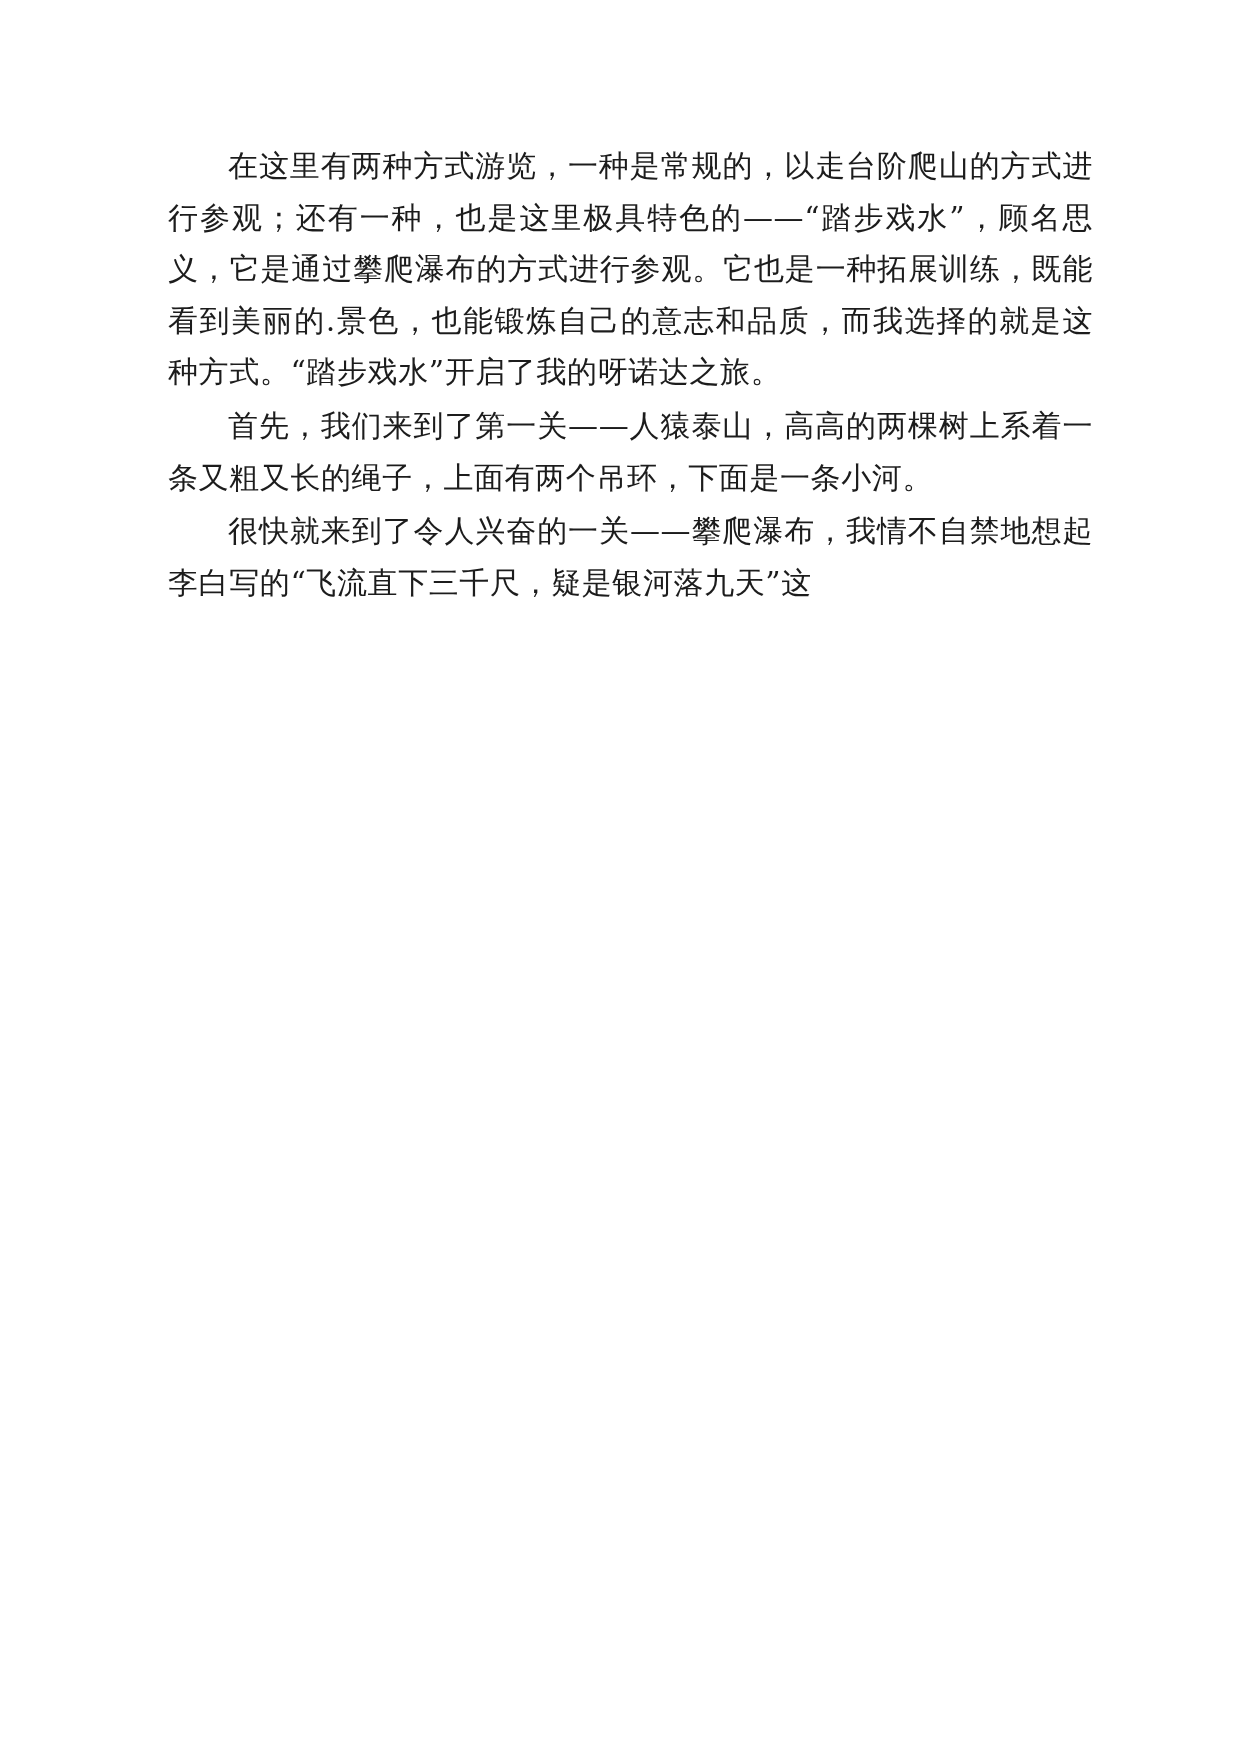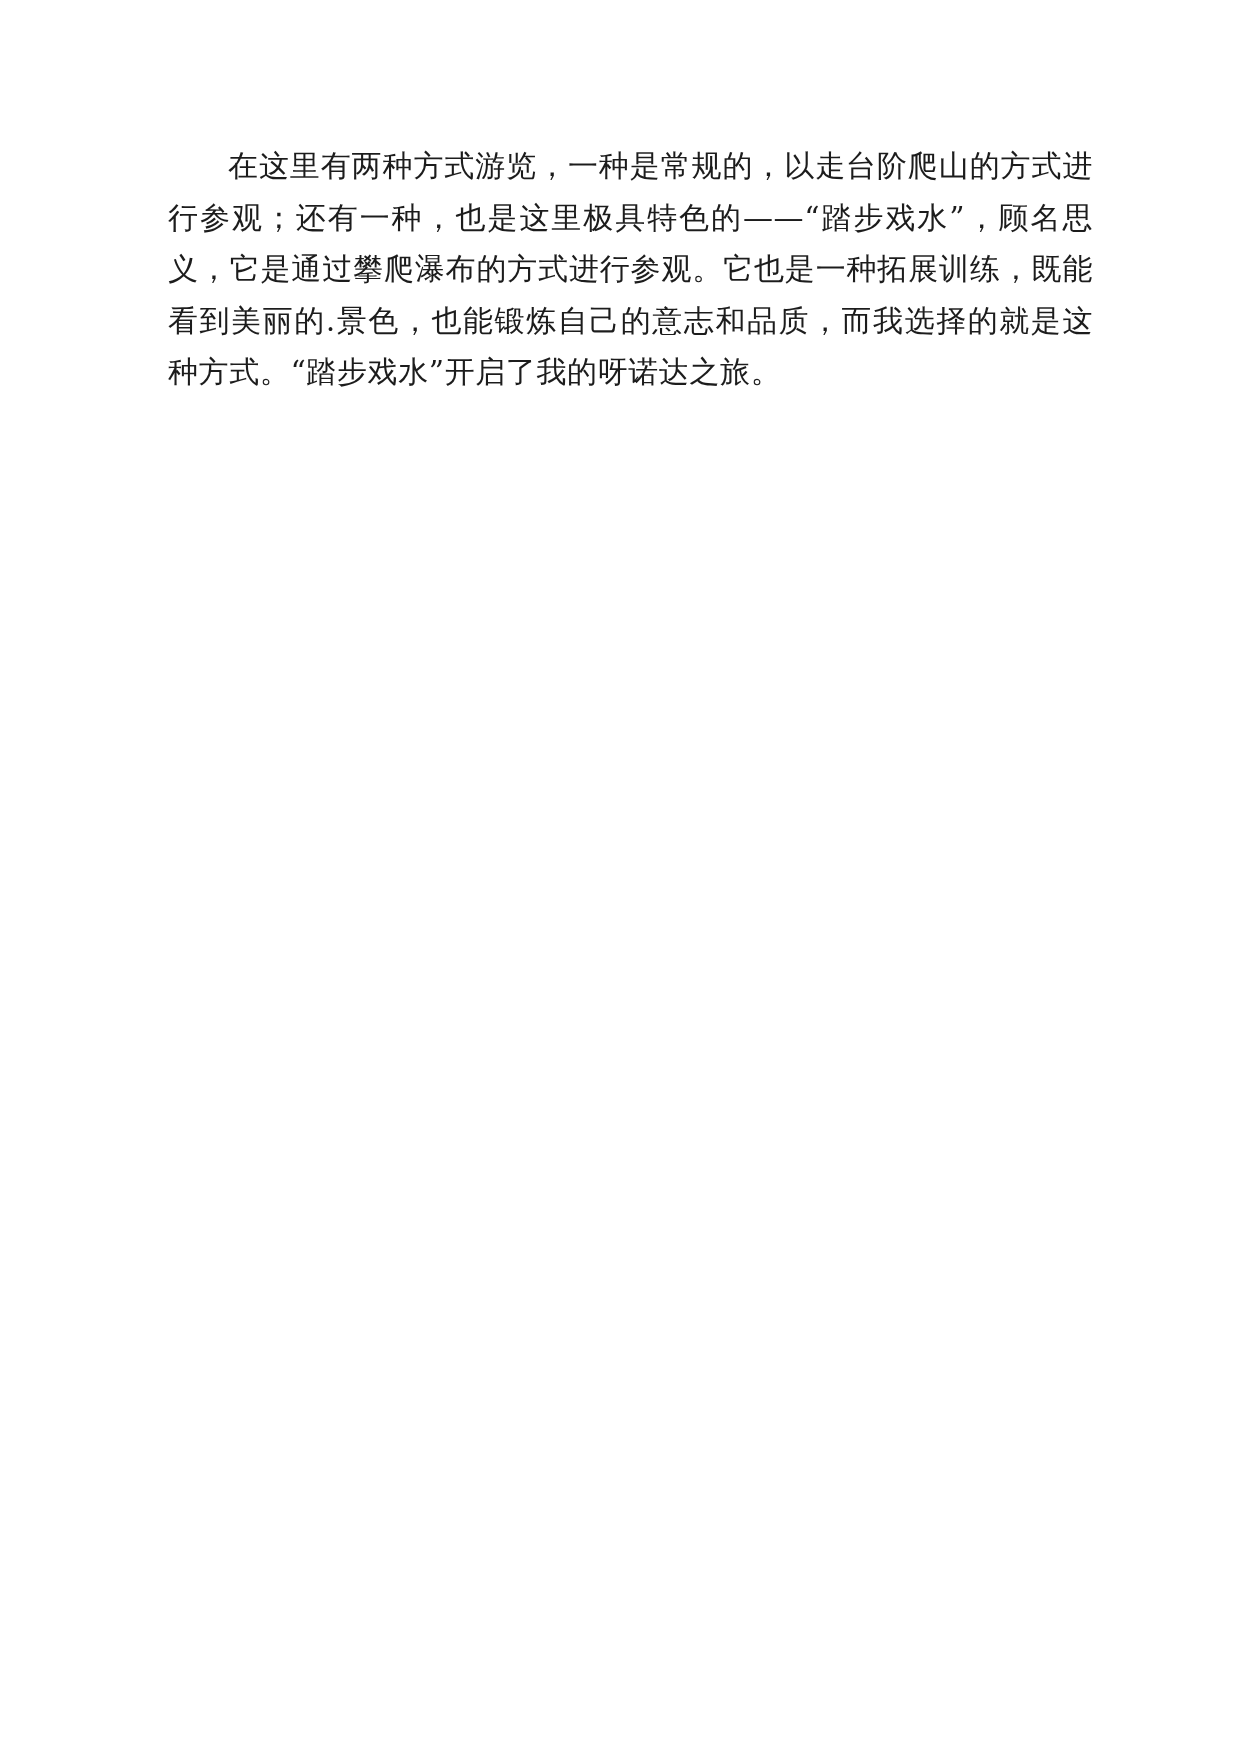--- a/index.html
+++ b/index.html
@@ -33,14 +33,16 @@
     text-indent: 2em;
     white-space: normal;
   }
 </style>
 </head>
 <body>
 
 <div class="page">
   <div class="doc-body">
     <p class="para">在这里有两种方式游览，一种是常规的，以走台阶爬山的方式进行参观；还有一种，也是这里极具特色的——“踏步戏水”，顾名思义，它是通过攀爬瀑布的方式进行参观。它也是一种拓展训练，既能看到美丽的.景色，也能锻炼自己的意志和品质，而我选择的就是这种方式。“踏步戏水”开启了我的呀诺达之旅。</p>
+    <p class="para">首先，我们来到了第一关——人猿泰山，高高的两棵树上系着一条又粗又长的绳子，上面有两个吊环，下面是一条小河。</p>
+    <p class="para">很快就来到了令人兴奋的一关——攀爬瀑布，我情不自禁地想起李白写的“飞流直下三千尺，疑是银河落九天”这</p>
   </div>
 </div>
 
 </body></html>

